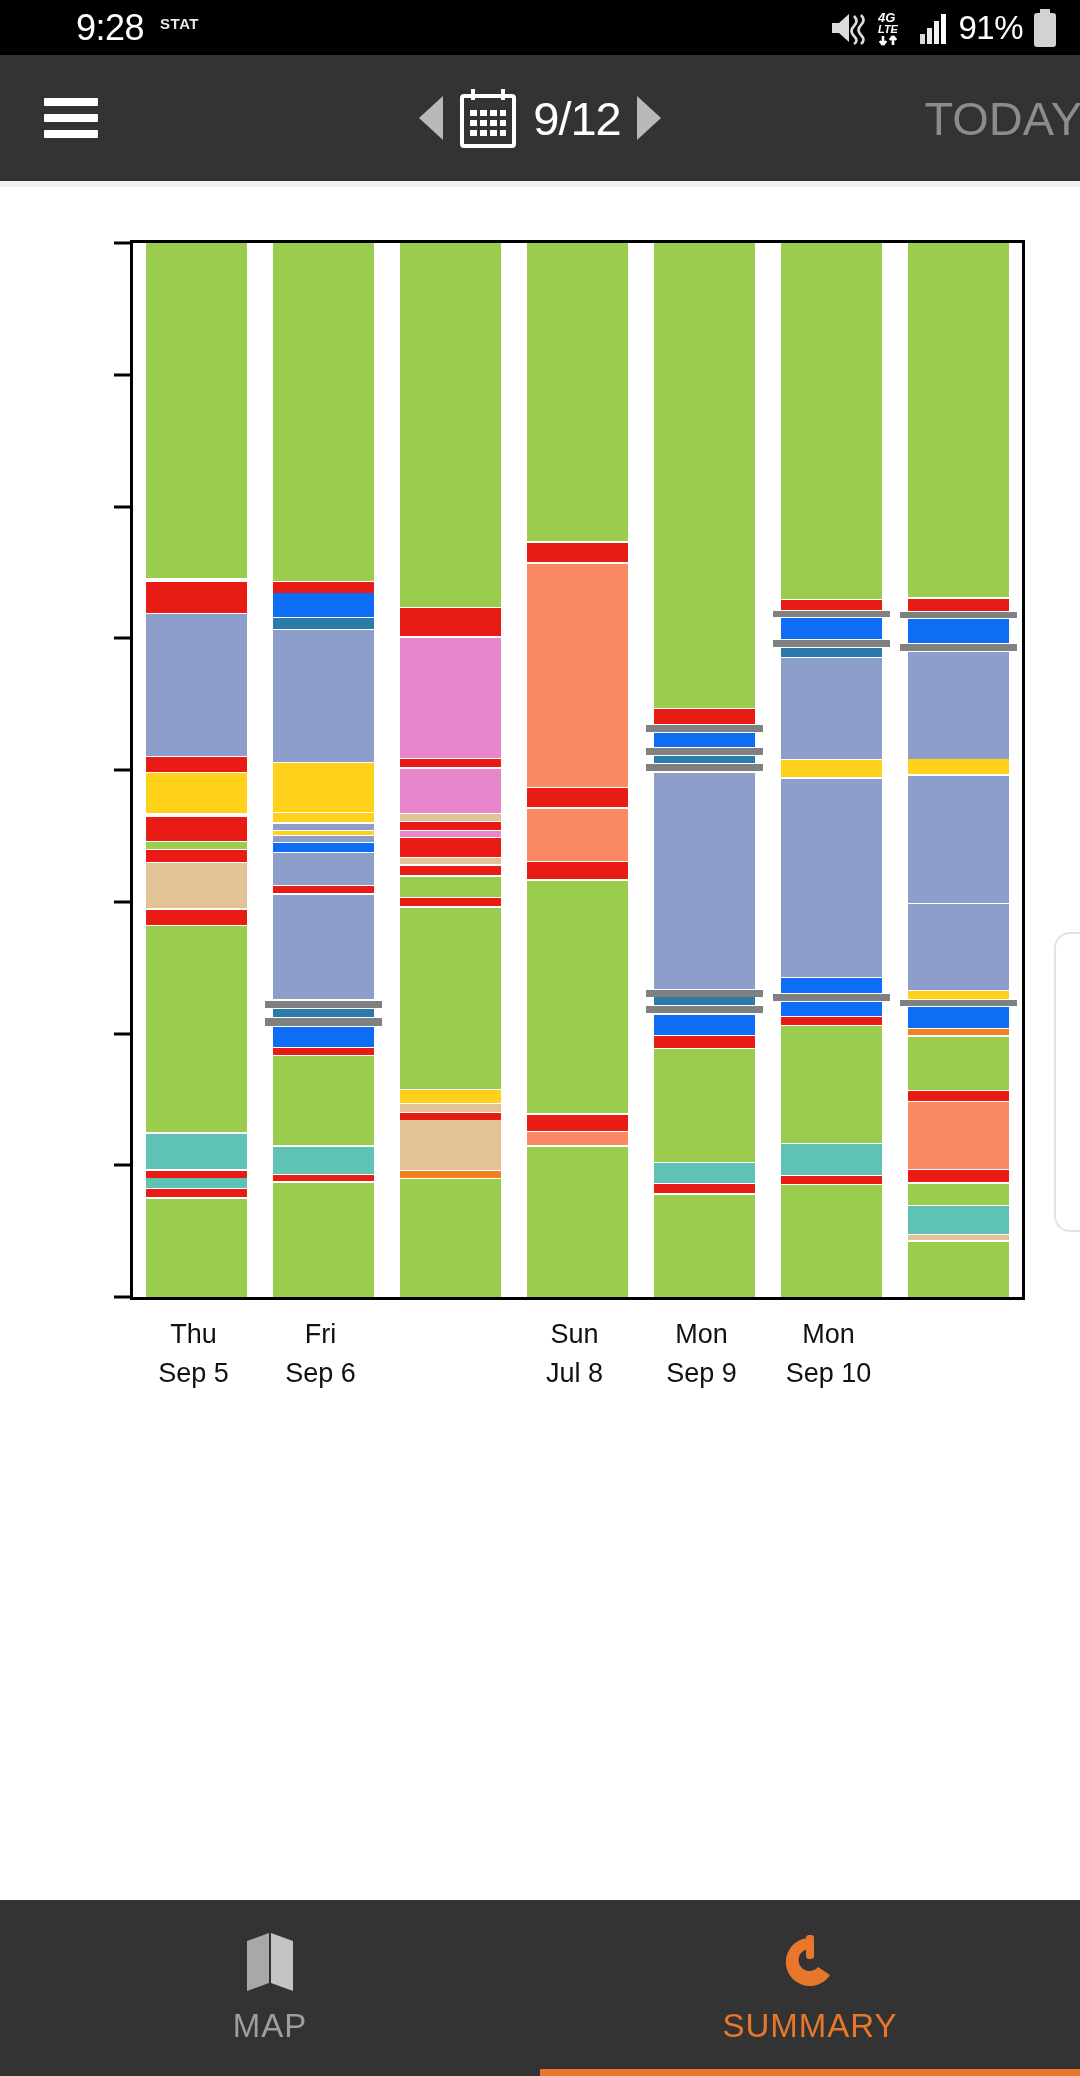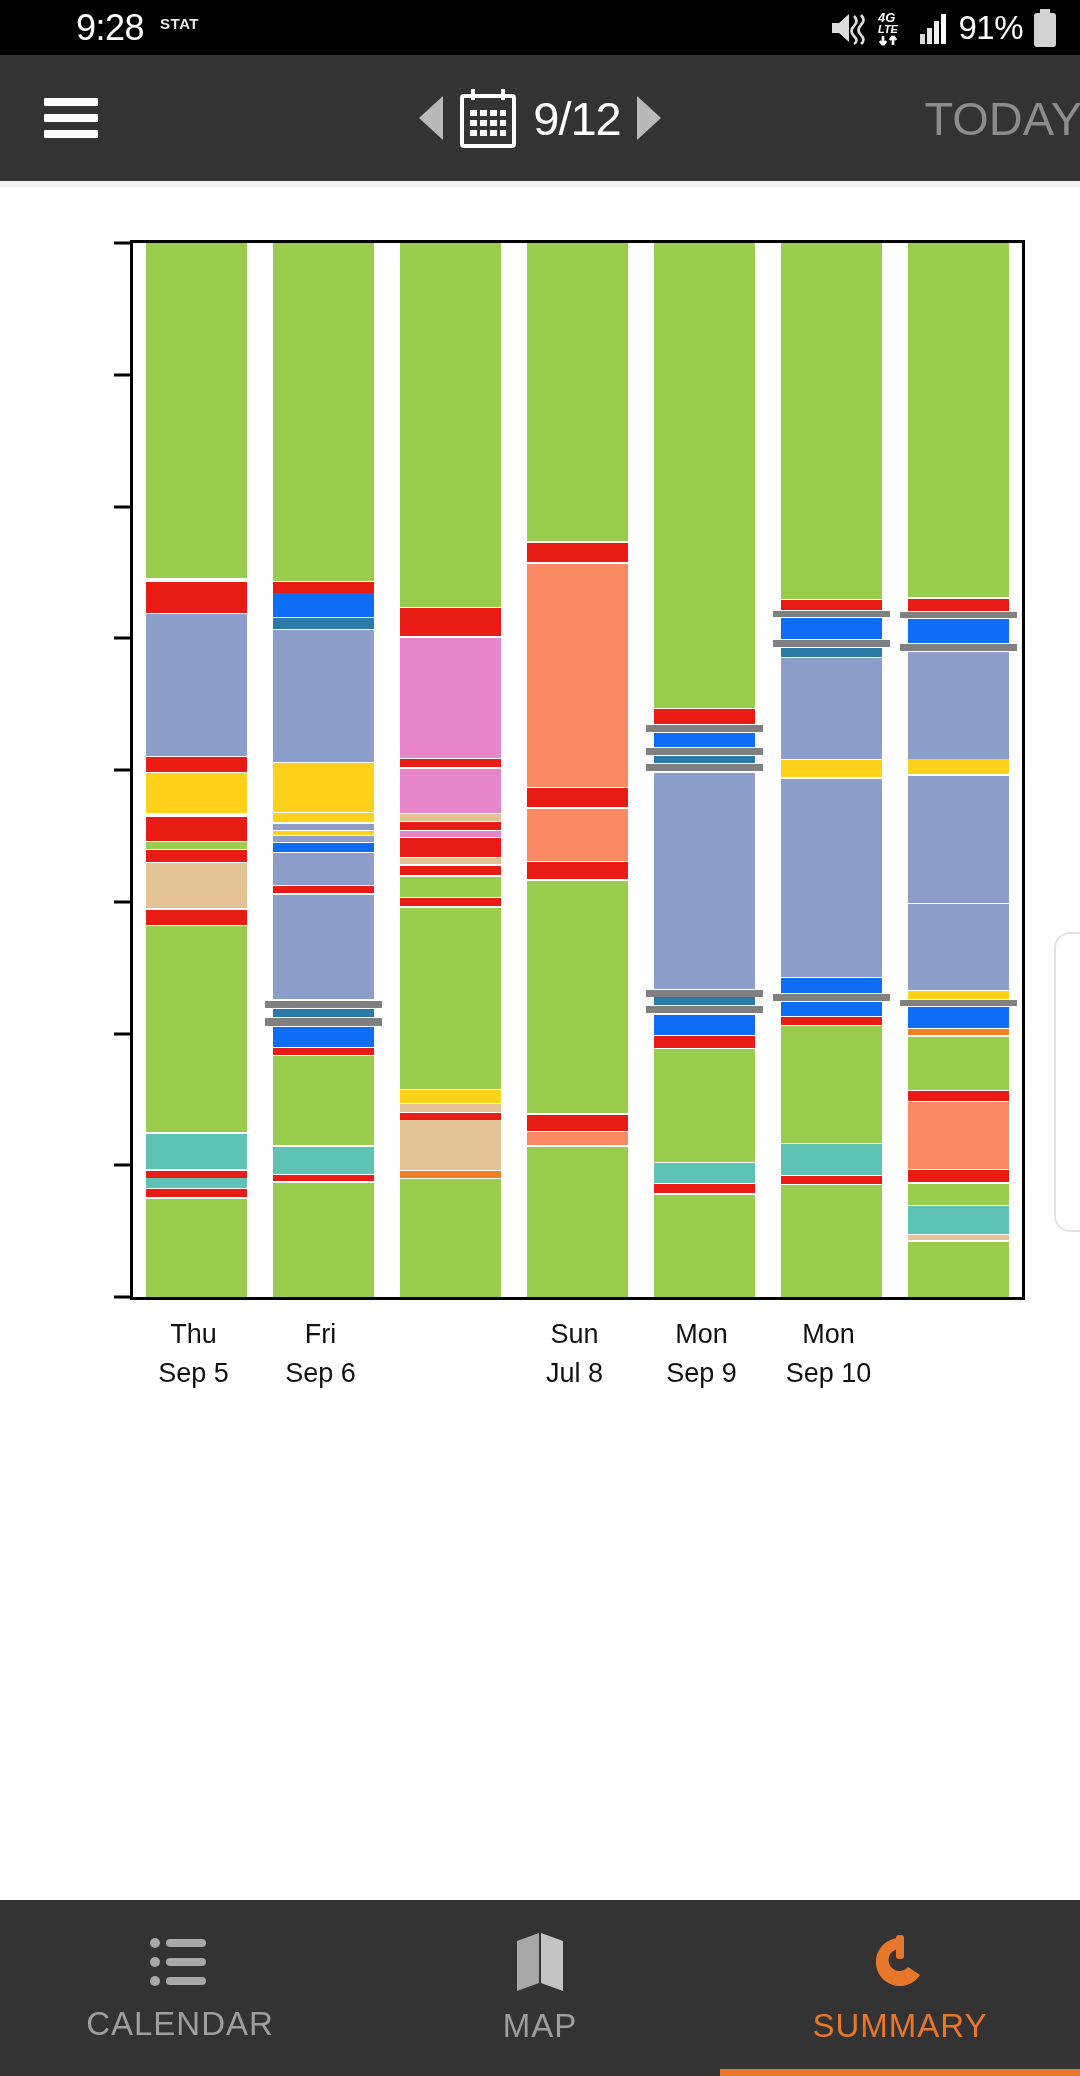--- a/index.html
+++ b/index.html
@@ -350,33 +350,20 @@
         <div class="xlab" style="left: 635px; width: 127px; top: 0px;">
           <div>Mon</div>
           <div>Sep 10</div>
         </div>
       </div>
     <div class="scrollhint"></div>
   </div>
 
   <div class="bottomnav">
 
-    <div class="navitem">
-      <svg width="64" height="58" viewBox="0 0 64 58">
-        <g fill="#a8a8a8">
-          <circle cx="7" cy="10" r="5"></circle>
-            <rect x="18" y="6" width="40" height="8" rx="4"></rect>
-          <circle cx="7" cy="29" r="5"></circle>
-            <rect x="18" y="25" width="40" height="8" rx="4"></rect>
-          <circle cx="7" cy="48" r="5"></circle>
-            <rect x="18" y="44" width="40" height="8" rx="4"></rect>
-        </g>
-      </svg>
-      <div class="navlabel">CALENDAR</div>
-    </div>
 
     <div class="navitem">
       <svg width="54" height="62" viewBox="0 0 54 62">
         <path d="M4 10 L26 2 L26 52 L4 60 Z" fill="#a8a8a8"></path>
         <path d="M28 2 L50 10 L50 60 L28 52 Z" fill="#c4c4c4"></path>
       </svg>
       <div class="navlabel">MAP</div>
     </div>
 
     <div class="navitem active">

